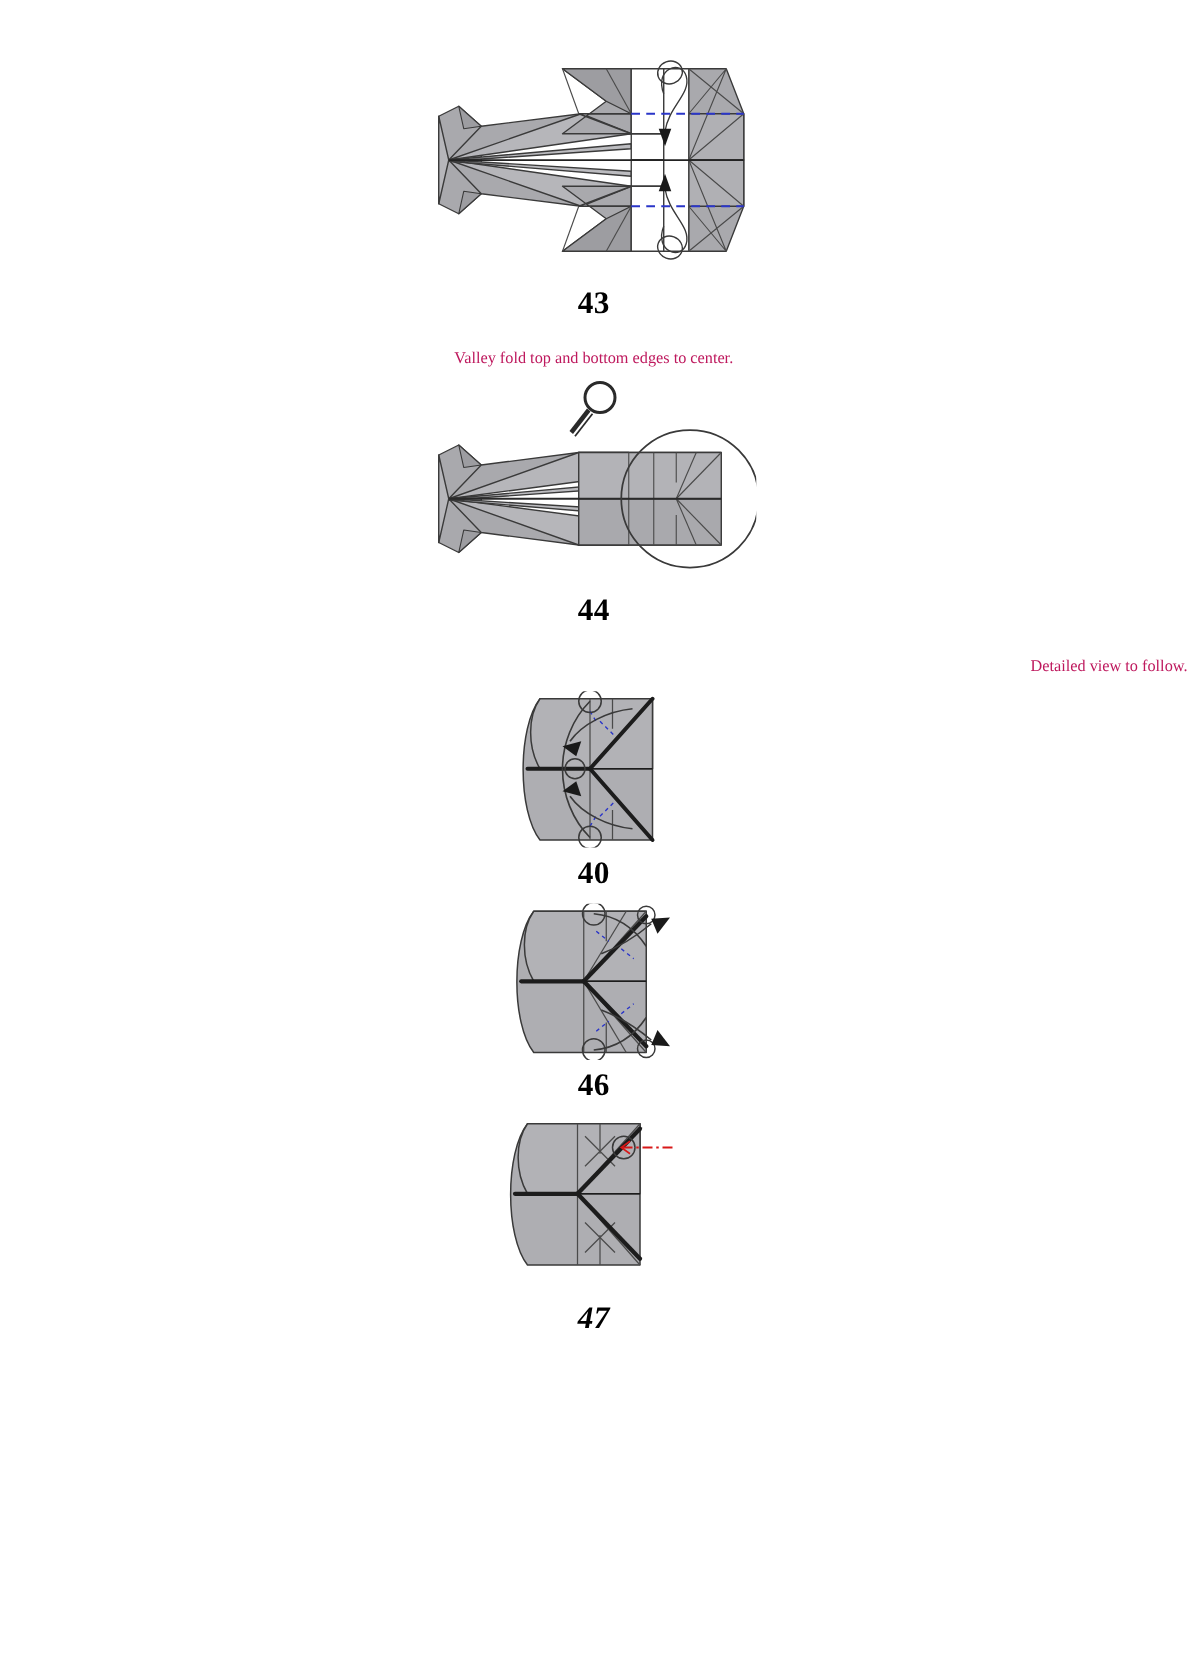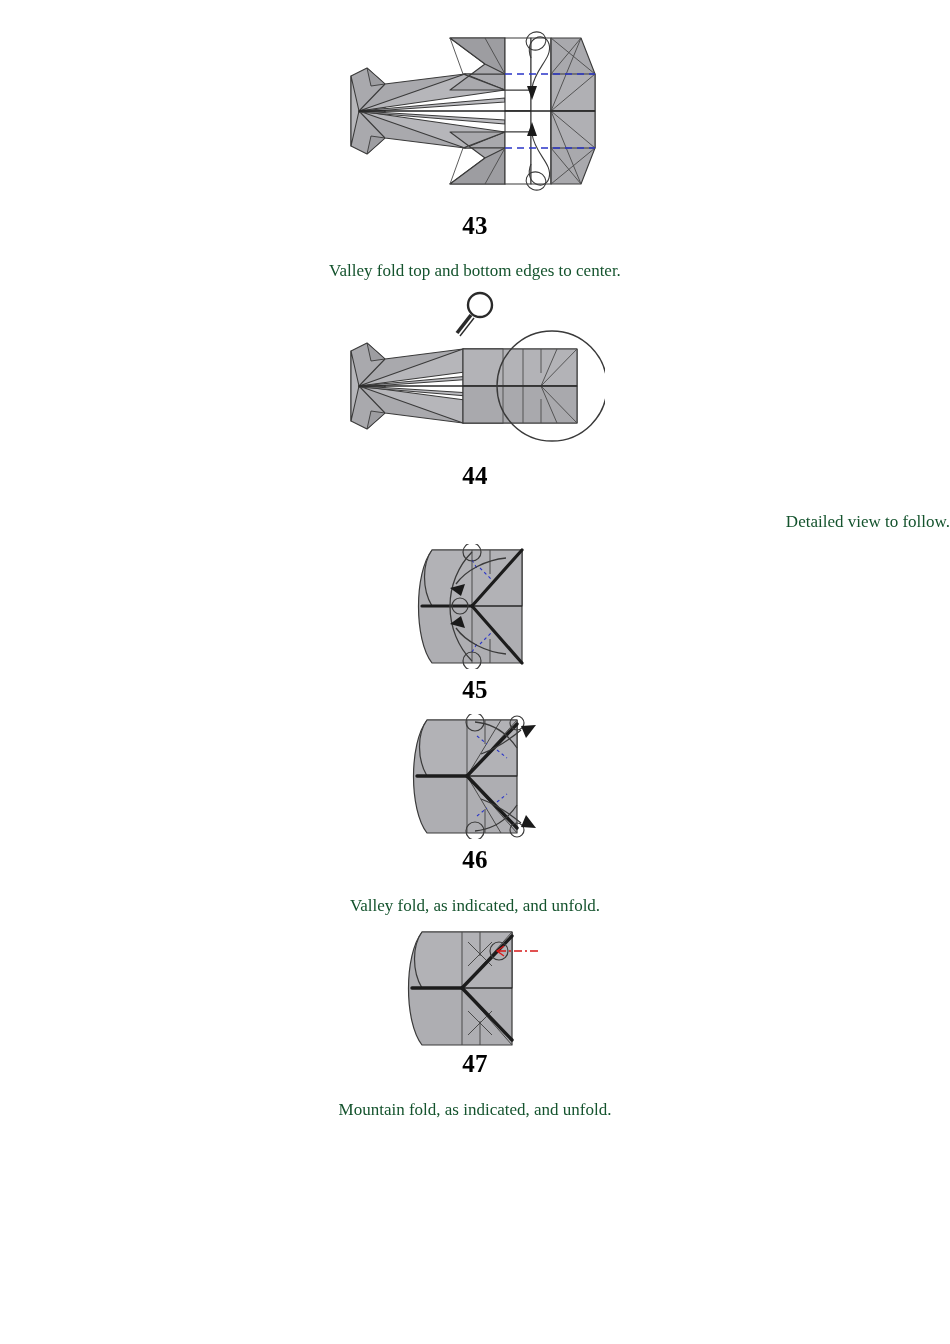--- a/index.html
+++ b/index.html
@@ -34,43 +34,43 @@
   .step-number {
     font-family: "Liberation Serif", "DejaVu Serif", serif;
     font-weight: bold;
     font-size: 25px;
     line-height: 1;
     letter-spacing: 0.3px;
     color: #000;
   }
   .step-caption {
     font-family: "Liberation Serif", "DejaVu Serif", serif;
-    font-size: 17px;
+    font-size: 13px;
     line-height: 1;
-    color: #14532d;
+    color: #be185d;
   }
   
-  #step-43 { padding-top: 28px; }
+  #step-43 { padding-top: 45px; }
   #step-43 .step-number { margin-top: 20px; }
   #step-43 .step-caption { margin-top: 24px; }
 
   #step-44 { padding-top: 8px; }
   #step-44 .step-number { margin-top: 16px; }
   #step-44 .step-caption { margin-top: 25px; text-align: right; }
 
   #step-45 { padding-top: 14px; }
   #step-45 .step-number { margin-top: 8px; }
   #step-45 .step-caption { margin-top: 25px; }
 
   #step-46 { padding-top: 12px; }
   #step-46 .step-number { margin-top: 8px; }
   #step-46 .step-caption { margin-top: 25px; }
 
   #step-47 { padding-top: 12px; }
-  #step-47 .step-number { margin-top: 0; }
+  #step-47 .step-number { margin-top: 24px; font-style: italic; }
   #step-47 .step-caption { margin-top: 25px; }
 
   svg { display: block; }
 </style>
 </head>
 <body>
 
 <div class="page">
 
   <div class="step" id="step-43">
@@ -235,21 +235,21 @@
           <path d="M62,8 C48,22 40,42 40,62"></path>
           <path d="M96,110 C76,108 56,98 46,84"></path>
           <path d="M62,117 C48,103 40,83 40,62"></path>
         </g>
         <g fill="#1a1a1a" stroke="none">
           <path d="M40,44 L55,40 L51,52 Z"></path>
           <path d="M40,80 L55,84 L51,72 Z"></path>
         </g>
       </svg>
     </div>
-    <div class="step-number">45</div>
+    <div class="step-number">40</div>
   </div>
 
   <div class="step" id="step-46">
     <div class="figure-wrap">
       <svg width="140" height="125" viewBox="0 0 140 125">
         <g stroke="#3a3a3a" stroke-width="1.2" stroke-linejoin="round">
           <path d="M22,6 L112,6 L112,119 L22,119 C4,96 4,29 22,6 Z" fill="#aeaeb2"></path>
           <path d="M22,6 L112,6 L112,62 L22,62 C12,45 12,20 22,6 Z" fill="#b2b2b6"></path>
         </g>
 
@@ -290,21 +290,20 @@
           <path d="M70,117 C92,115 104,103 112,91"></path>
           <path d="M76,85 C92,91 104,99 116,109"></path>
         </g>
         <g fill="#1a1a1a" stroke="none">
           <path d="M131,11 L116,12 L121,24 Z"></path>
           <path d="M131,114 L116,113 L121,101 Z"></path>
         </g>
       </svg>
     </div>
     <div class="step-number">46</div>
-    <div class="step-caption">Valley fold, as indicated, and unfold.</div>
   </div>
 
   <div class="step" id="step-47">
     <div class="figure-wrap">
       <svg width="150" height="125" viewBox="0 0 150 125">
         <g stroke="#3a3a3a" stroke-width="1.2" stroke-linejoin="round">
           <path d="M22,6 L112,6 L112,119 L22,119 C4,96 4,29 22,6 Z" fill="#aeaeb2"></path>
           <path d="M22,6 L112,6 L112,62 L22,62 C12,45 12,20 22,6 Z" fill="#b2b2b6"></path>
         </g>
 
@@ -331,16 +330,15 @@
           <path d="M98,25 L140,25" stroke="#d81818" stroke-width="1.5" fill="none" stroke-dasharray="8,3,2,3"></path>
         </g>
         <g fill="none" stroke="#d81818" stroke-width="1.3">
           <path d="M104,20 L97,25 L104,30"></path>
         </g>
 
         <circle cx="99" cy="25" r="9" fill="none" stroke="#3a3a3a" stroke-width="1.2"></circle>
       </svg>
     </div>
     <div class="step-number">47</div>
-    <div class="step-caption">Mountain fold, as indicated, and unfold.</div>
   </div>
 
 </div>
 
 </body></html>

